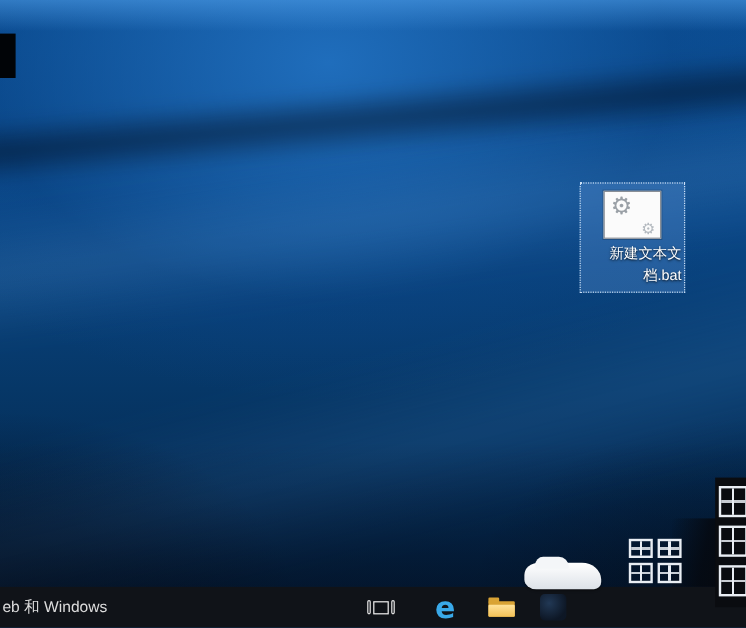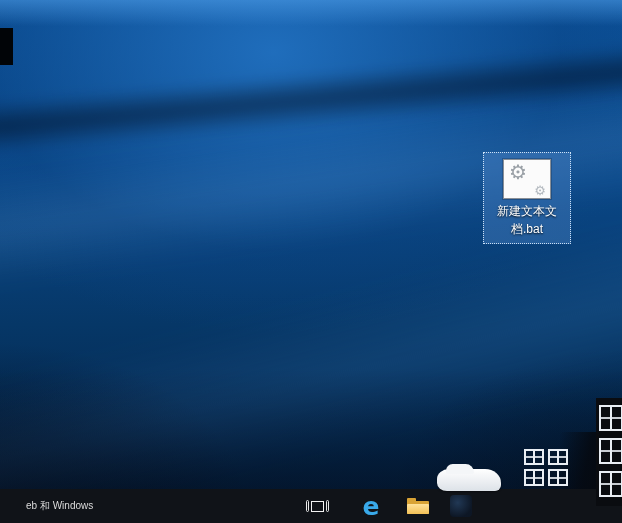--- a/index.html
+++ b/index.html
@@ -51,34 +51,34 @@
 
   
   .desktop-icon{position:absolute;left:483px;top:152px;width:88px;box-sizing:border-box;
     padding:6px 2px 5px;text-align:center;cursor:pointer;z-index:5;
     background:rgba(80,138,205,0.40);border:1px dotted rgba(222,238,255,0.9);}
   .icon-art{width:46px;height:38px;margin:0 auto 3px;background:#fbfbfb;
     border:1px solid #8a8f96;position:relative;box-shadow:0 0 0 1px rgba(0,0,0,0.18);}
   .gear-a{position:absolute;left:5px;top:2px;font-size:20px;line-height:1;color:#9aa0a6;}
   .gear-b{position:absolute;right:4px;bottom:1px;font-size:13px;line-height:1;color:#b3b9bf;}
   .icon-label{color:#fff;font-size:12px;line-height:1.5;
-    text-shadow:0 1px 2px rgba(0,0,0,0.9);word-break:break-all;}
+    text-shadow:0 1px 2px rgba(0,0,0,0.9);word-break:break-all;text-align:right;}
 
   
   .white-blob{position:absolute;left:437px;top:469px;width:64px;height:22px;z-index:7;
     background:linear-gradient(#ffffff,#dde2e8);
     border-radius:12px 16px 6px 10px / 10px 14px 6px 8px;
     box-shadow:0 1px 2px rgba(0,0,0,0.45);}
   .white-blob::before{content:"";position:absolute;left:9px;top:-5px;width:28px;height:10px;
     background:#f4f6f8;border-radius:8px 10px 2px 2px;}
 
   
   .taskbar{position:absolute;left:0;bottom:0;width:100%;height:34px;background:#101318;z-index:6;}
   .tb-search-text{position:absolute;left:2px;top:0;height:34px;display:flex;align-items:center;
-    color:#dcdcdc;font-size:10px;white-space:nowrap;cursor:text;margin-left:24px;}
+    color:#dcdcdc;font-size:13px;white-space:nowrap;cursor:text;}
   .tb-btn{position:absolute;top:0;width:44px;height:34px;display:flex;align-items:center;justify-content:center;cursor:pointer;}
   .tb-taskview{left:295px;}
   .tb-edge{left:349px;}
   .tb-explorer{left:396px;}
   .tb-partial{left:439px;}
   .tv{display:flex;align-items:center;gap:2px;}
   .tv-side{width:3px;height:12px;border:1px solid #e8e8e8;border-radius:2px;box-sizing:border-box;}
   .tv-main{width:13px;height:11px;border:1px solid #f2f2f2;box-sizing:border-box;}
   .edge-e{font-size:25px;font-weight:bold;color:#39a9e9;line-height:1;
     font-family:"DejaVu Sans",sans-serif;}

